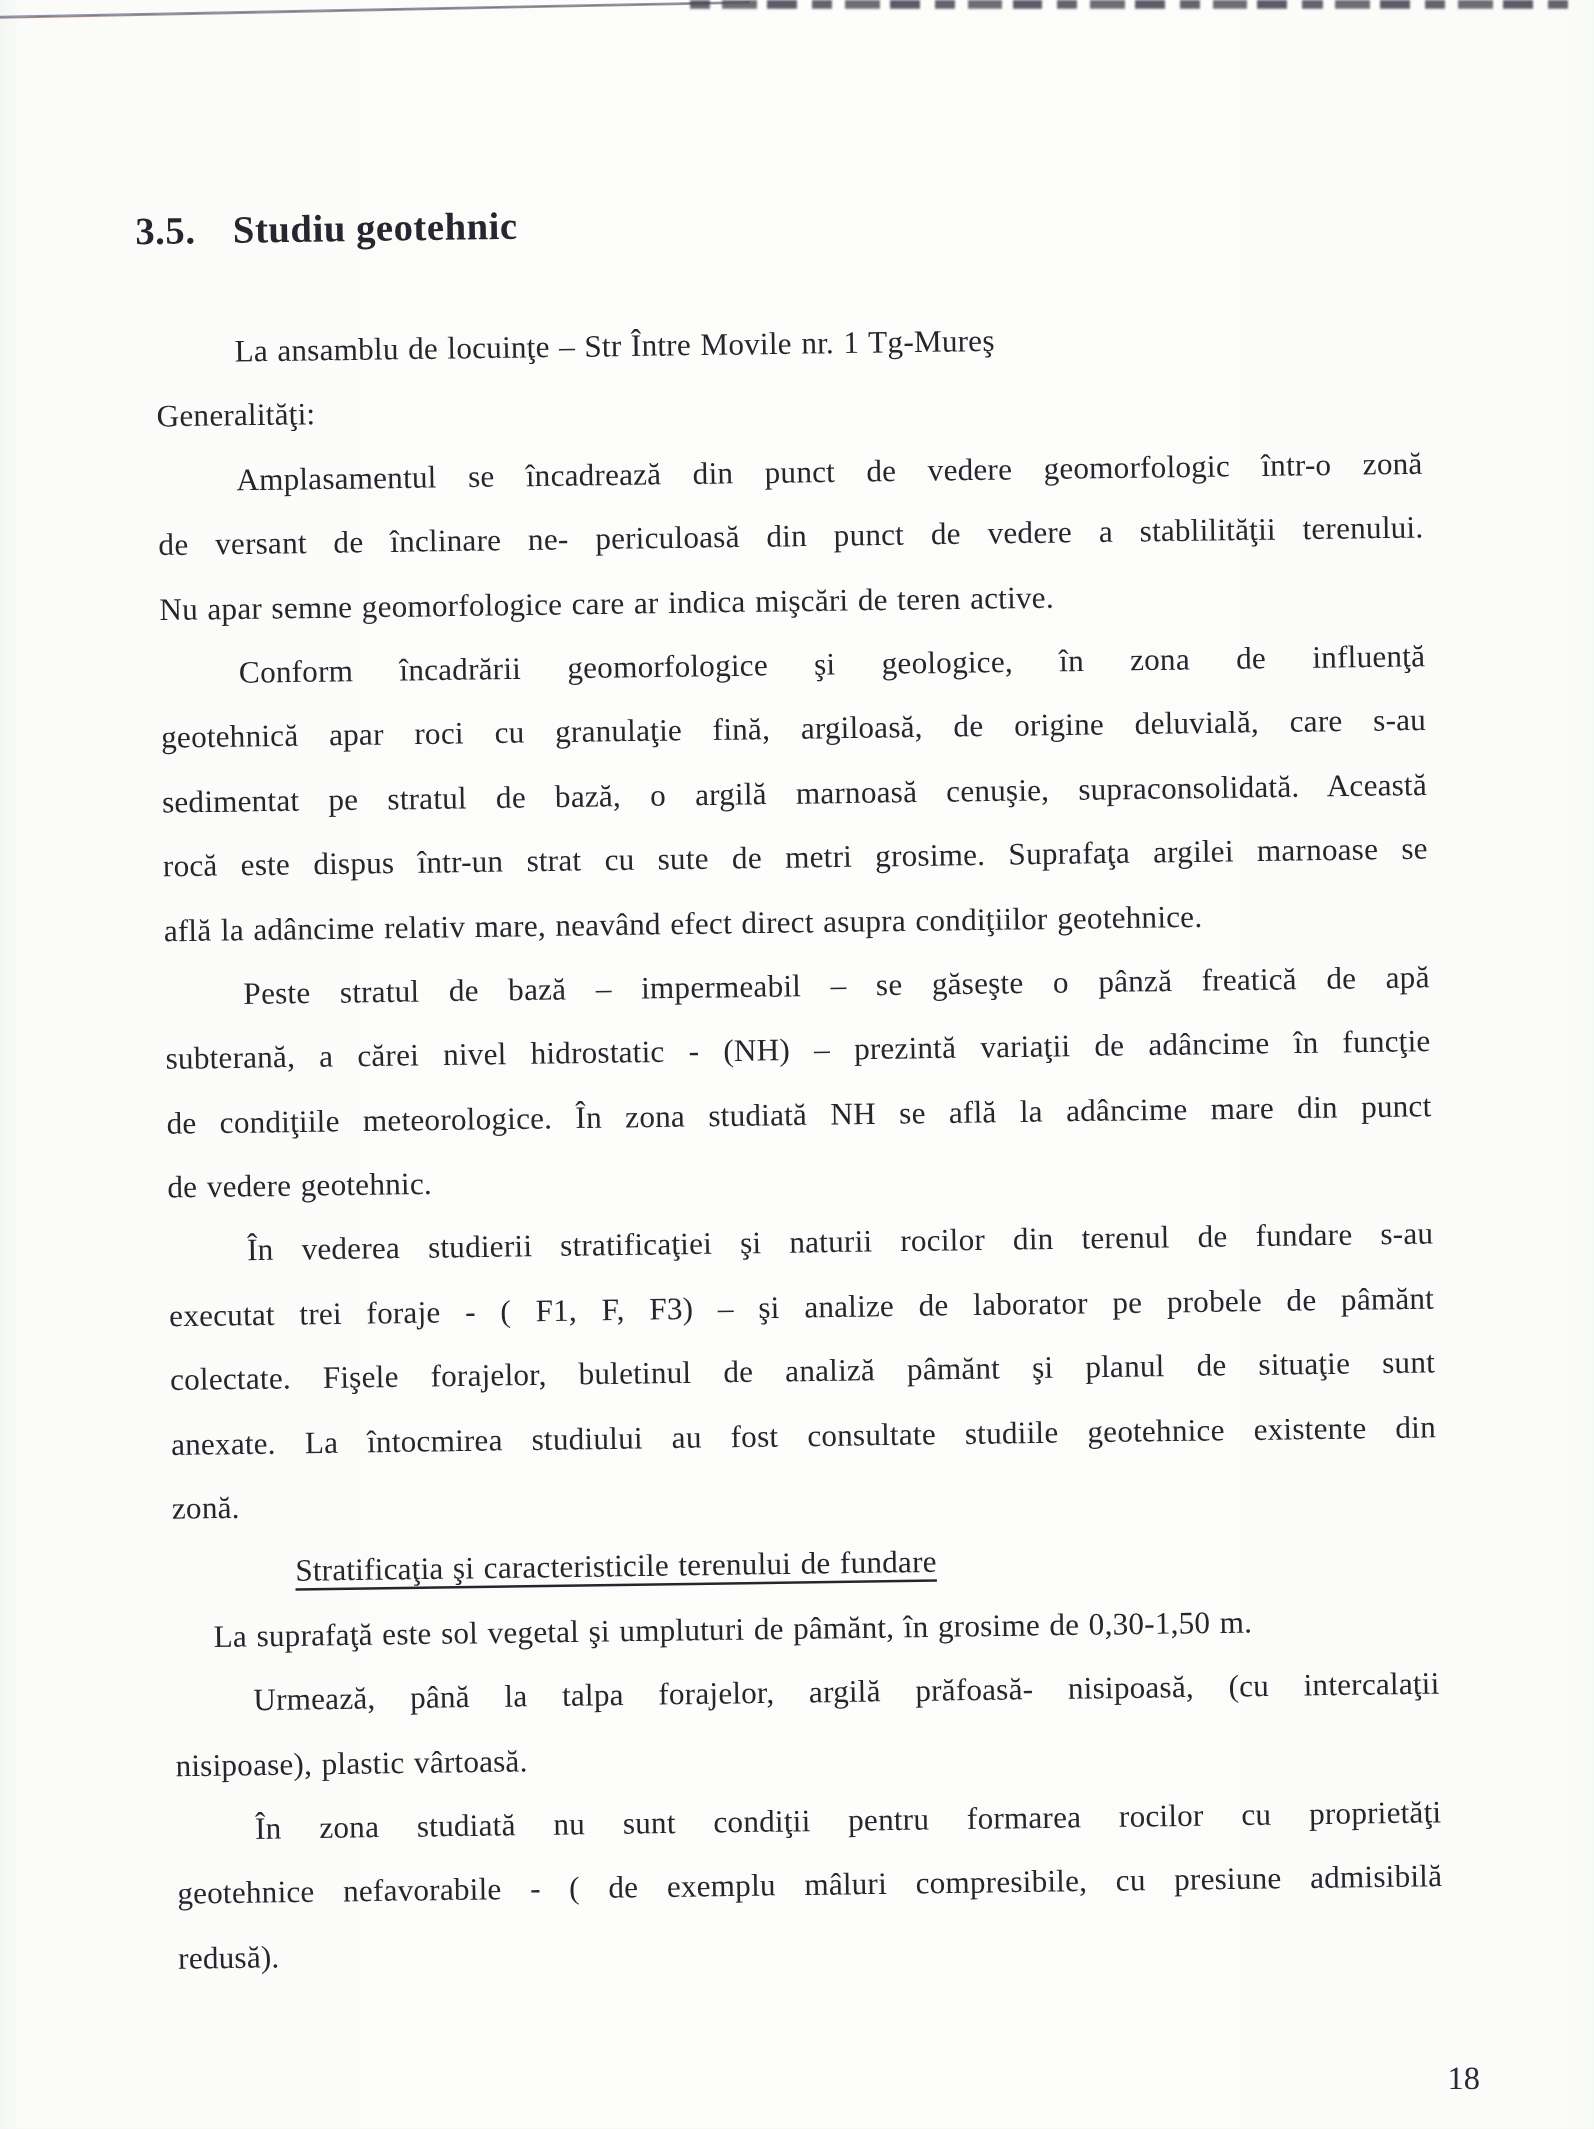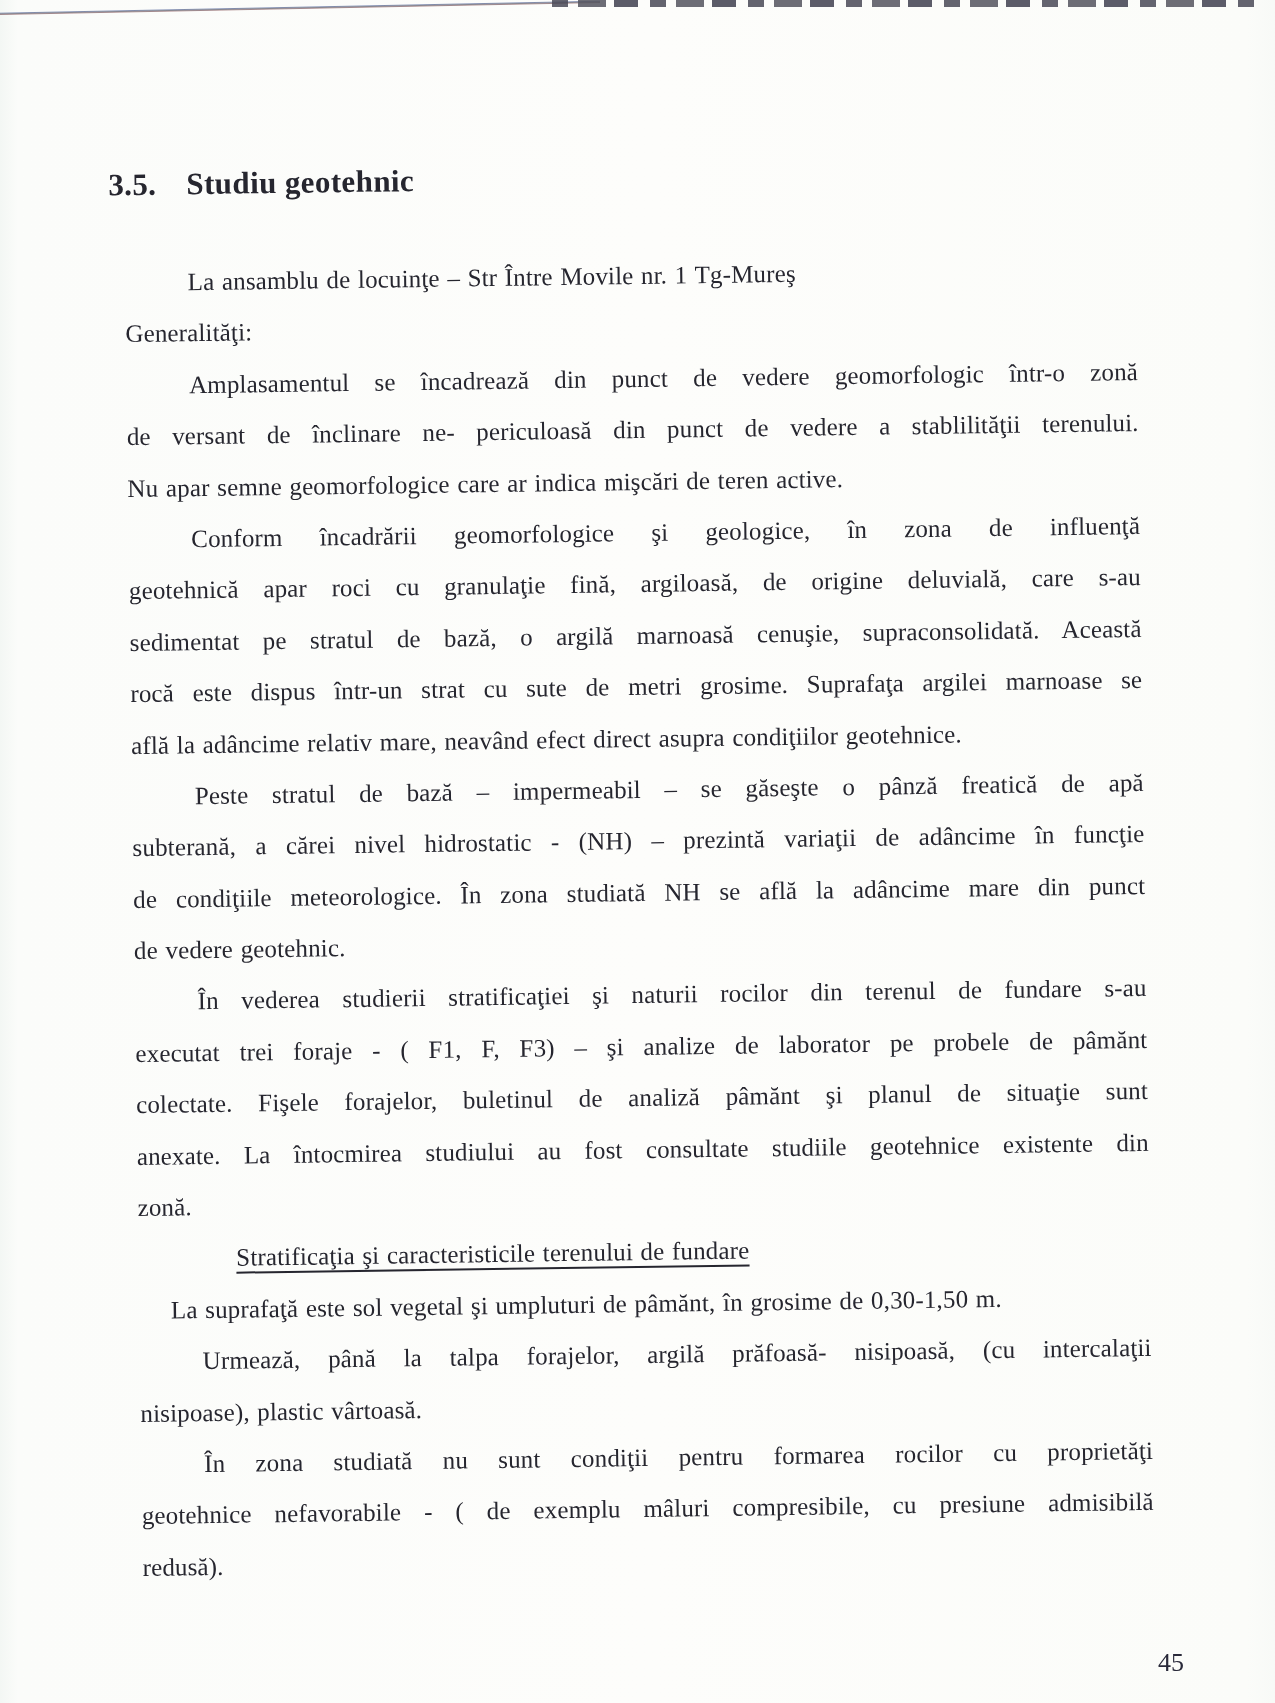--- a/index.html
+++ b/index.html
@@ -135,15 +135,15 @@
         <div class="line ind3 u">Stratificaţia şi caracteristicile terenului de fundare</div>
         <div class="line ind1">La suprafaţă este sol vegetal şi umpluturi de pâmănt, în grosime de 0,30-1,50 m.</div>
         <div class="line ind2 j">Urmează, până la talpa forajelor, argilă prăfoasă- nisipoasă, (cu intercalaţii</div>
         <div class="line ind0">nisipoase), plastic vârtoasă.</div>
         <div class="line ind2 j">În zona studiată nu sunt condiţii pentru formarea rocilor cu proprietăţi</div>
         <div class="line ind0 j">geotehnice nefavorabile - ( de exemplu mâluri compresibile, cu presiune admisibilă</div>
         <div class="line ind0">redusă).</div>
       </div>
   </div>
 
-  <div class="pageno">45</div>
+  <div class="pageno">18</div>
 
 </div>
 
 </body></html>

